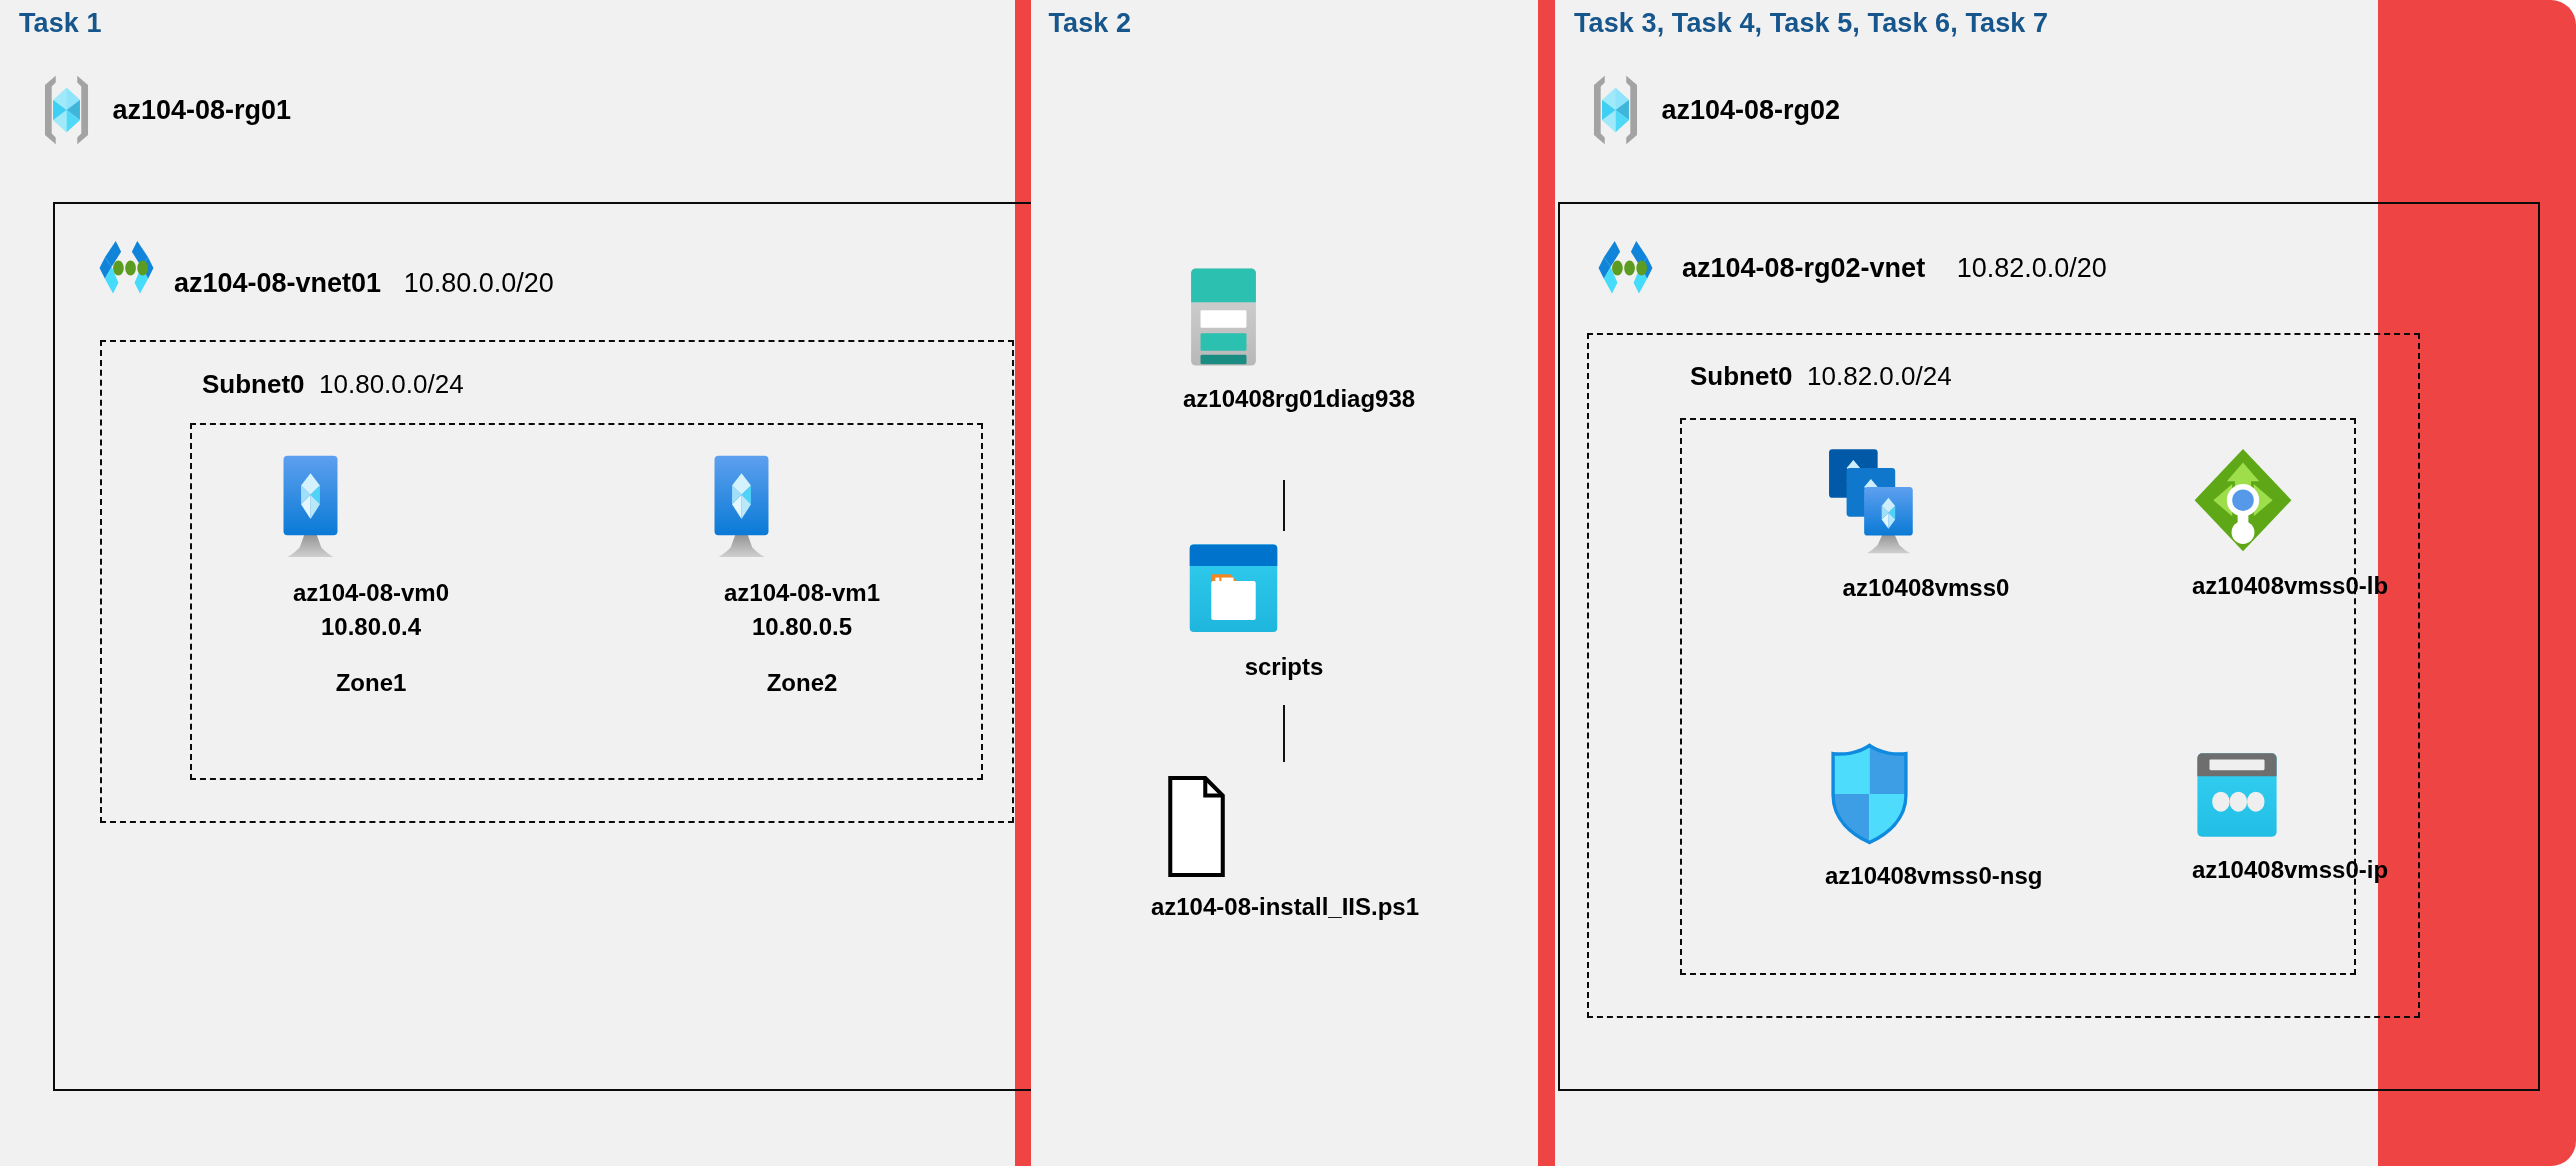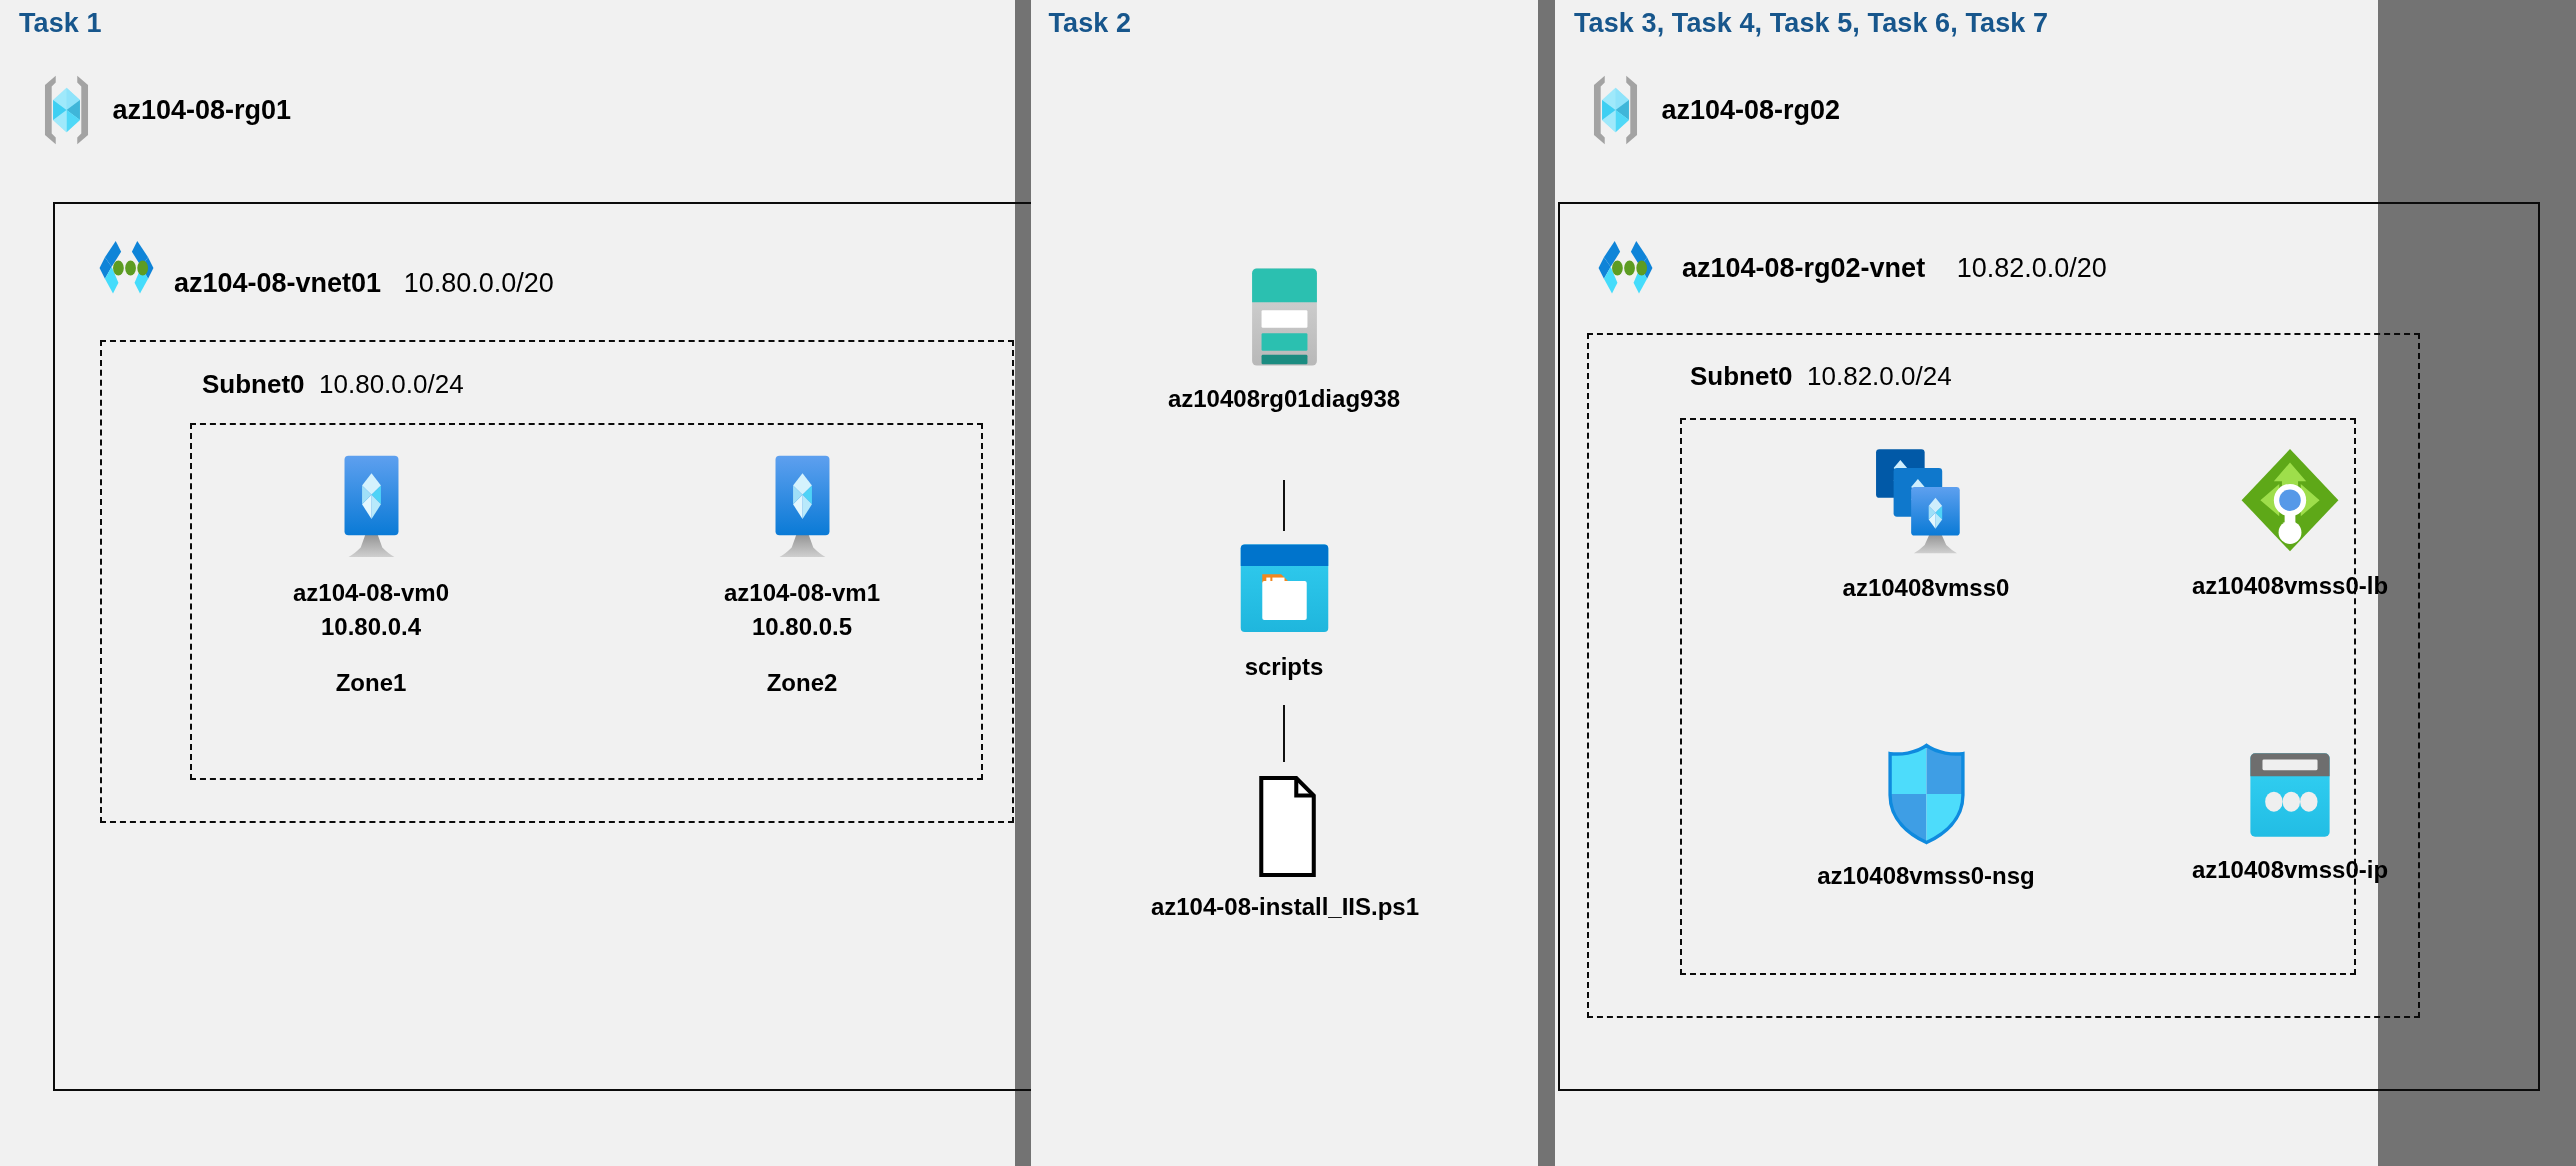--- a/index.html
+++ b/index.html
@@ -2,21 +2,21 @@
 <html style="font-size:10.8px"><head>
 <meta charset="utf-8">
 <style>
   * { box-sizing: border-box; margin: 0; padding: 0; }
   html, body {
     width: 2576px; height: 1166px;
     background: #ffffff;
     font-family: "Liberation Sans", sans-serif;
     overflow: hidden;
   }
-  #stage { position: relative; width: 2576px; height: 1166px; background:#737373; }
+  #stage { position: relative; width: 2576px; height: 1166px; background:#ef4444;border-radius:25px; }
 
   
   .panel { position: absolute; background: #f1f1f1; }
   #panel-task1 { left: 0;    top: 0; width: 1015px; height: 1166px; }
   #panel-task2 { left: 1031px; top: 0; width: 507px;  height: 1166px; }
   #panel-task3 { left: 1555px; top: 0; width: 823px; height: 1166px; }
 
   .task-title {
     position: absolute;
     color: #17568c;
@@ -36,21 +36,21 @@
 
   .vnet-header { position: absolute; display: flex; align-items: center; gap: 15px; white-space: nowrap; }
   .vnet-name   { font-size: 27px; font-weight: bold; color: #000; }
   .vnet-cidr   { font-size: 27px; font-weight: normal; color: #000; }
 
   .subnet-label { position: absolute; white-space: nowrap; font-size: 26px; color: #000; }
   .subnet-label .nm   { font-weight: bold; }
   .subnet-label .cidr { font-weight: normal; }
 
   
-  .node { position: absolute; display: flex; flex-direction: column; align-items: center; }
+  .node { position: absolute; display: flex; flex-direction: column; }
   .node-label { margin-top: 13.5px; font-size: 24px; font-weight: bold; color: #000; white-space: nowrap; text-align: center; }
   .node-sub   { margin-top: 6.7px; font-size: 24px; font-weight: bold; color: #000; white-space: nowrap; text-align: center; }
   .node-zone  { margin-top: 28px; font-size: 24px; font-weight: bold; color: #000; white-space: nowrap; text-align: center; }
 
   .connector { position: absolute; width: 2px; background: #111; }
 
   svg { display: block; }
 </style>
 </head>
 <body>

